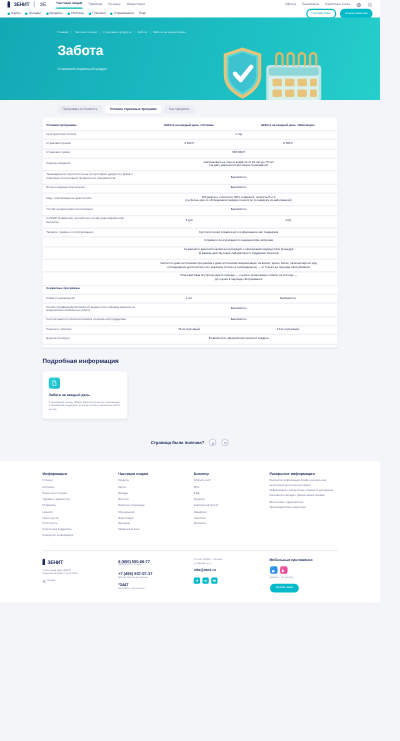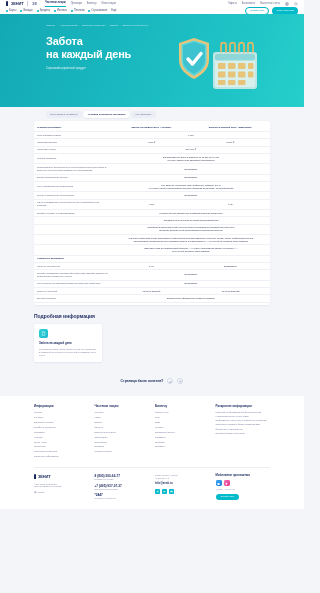--- a/index.html
+++ b/index.html
@@ -40,21 +40,21 @@
     border:0.6px solid #00b5c4; color:#00a3b5; background:#fff;
     border-radius:6px; padding:1px 4px; font-size:2.4px; white-space:nowrap;
   }
   .btn-fill {
     background:#00b9c9; color:#fff; border:none;
     border-radius:6px; padding:1.4px 4px; font-size:2.4px; white-space:nowrap;
   }
 
   
   .hero {
-    height:93px; position:relative; overflow:hidden;
+    height:66px; position:relative; overflow:hidden;
     background:linear-gradient(110deg,#13a9b4 0%, #19b7bf 40%, #1fc4c6 75%, #26cfcb 100%);
   }
   .hero-inner { padding:10px 0 0 46px; position:relative; z-index:2; }
   .crumbs { display:flex; gap:2px; font-size:2.4px; color:rgba(255,255,255,0.72); margin-bottom:8px; flex-wrap:wrap; }
   .crumbs span.sep { opacity:0.5; }
   .hero h1 {
     font-size:11px; line-height:1.18; color:#fff; font-weight:bold;
     letter-spacing:-0.2px; margin-bottom:6px;
   }
   .hero-sub { font-size:2.8px; color:rgba(255,255,255,0.85); }
@@ -221,21 +221,20 @@
         <span>Частным лицам</span>
           <span class="sep">|</span>
         <span>Страховые продукты</span>
           <span class="sep">|</span>
         <span>Забота</span>
           <span class="sep">|</span>
         <span>Забота на каждый день</span>
       </div>
       <h1>
         <span>Забота</span><br>
-        <span>на каждый день</span>
       </h1>
       <div class="hero-sub">Страховой-сервисный продукт</div>
     </div>
     <svg class="hero-art" viewBox="0 0 168 124">
 
       <g>
         <path d="M36 8 L66 18 V52 C66 70 52 82 36 90 C20 82 6 70 6 52 V18 Z" fill="#e8c37a"></path>
         <path d="M36 13 L61 21 V52 C61 67 49 77 36 84 C23 77 11 67 11 52 V21 Z" fill="#5fd6da"></path>
         <path d="M36 16 L58 23 V52 C58 65 47 74 36 80 C25 74 14 65 14 52 V23 Z" fill="#3cc3cf"></path>
         <path d="M24 50 L33 60 L50 39" stroke="#ffffff" stroke-width="7" fill="none" stroke-linecap="round" stroke-linejoin="round"></path>

